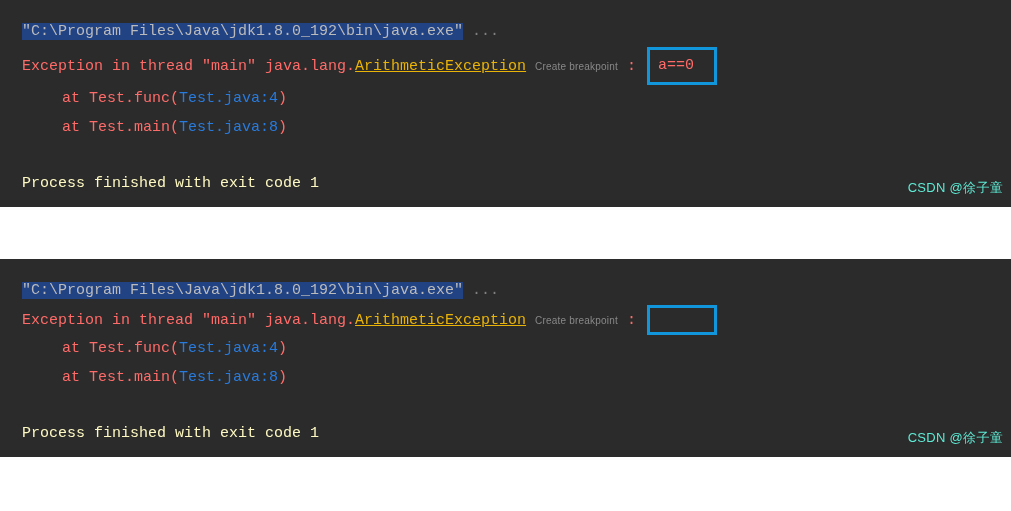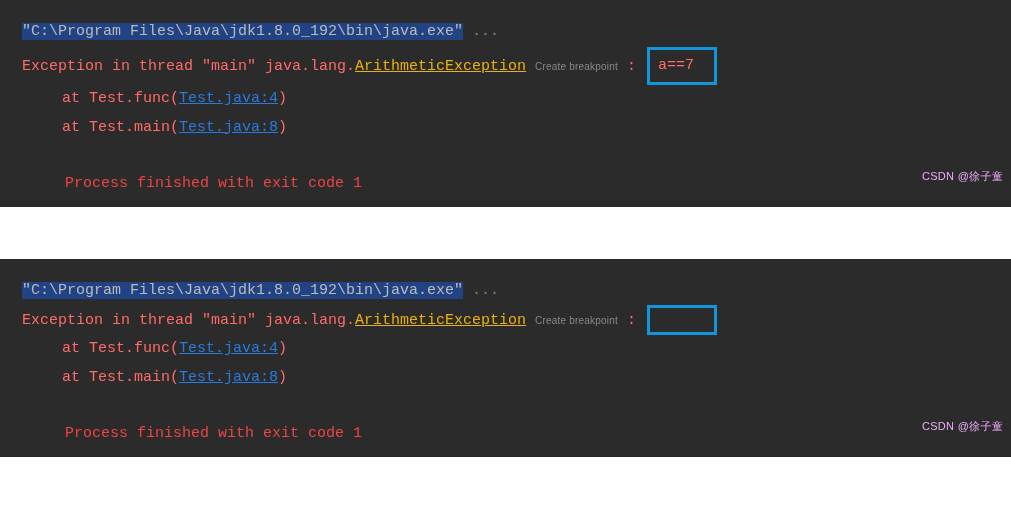--- a/index.html
+++ b/index.html
@@ -53,49 +53,47 @@
       min-height: 30px;
       vertical-align: middle;
       margin-left: 2px;
     }
     .stack-line {
       color: #ff6b68;
       padding-left: 40px;
     }
     .file-link {
       color: #287bde;
-      text-decoration: underline;
     }
     .blank-line {
       height: 28px;
     }
     .process-line {
-      color: #ef4444;
-      margin-left: 43px;
+      color: #fef9c3;
     }
     .watermark {
       position: absolute;
-      bottom: 20px;
+      bottom: 6px;
       right: 8px;
-      color: #f0abfc;
+      color: #5eead4;
       font-family: Arial, sans-serif;
-      font-size: 11px;
+      font-size: 13px;
       letter-spacing: 0.3px;
     }
   </style>
 </head>
 <body>
 
 <div class="console-panel">
   <div class="cmd-line">
     <span class="cmd-highlight">"C:\Program Files\Java\jdk1.8.0_192\bin\java.exe"</span><span> ...</span>
   </div>
   <div class="exception-line">
     <span>Exception in thread "main" java.lang.</span><span class="pkg-link">ArithmeticException</span>
-    <span class="breakpoint-text">Create breakpoint</span><span class="colon"> : </span><span class="msg-box">a==7</span>
+    <span class="breakpoint-text">Create breakpoint</span><span class="colon"> : </span><span class="msg-box">a==0</span>
   </div>
   <div class="stack-line">
     <span>at Test.func(</span><span class="file-link">Test.java:4</span><span>)</span>
   </div>
   <div class="stack-line">
     <span>at Test.main(</span><span class="file-link">Test.java:8</span><span>)</span>
   </div>
   <div class="blank-line"></div>
   <div class="process-line">Process finished with exit code 1</div>
   <div class="watermark">CSDN @徐子童</div>

